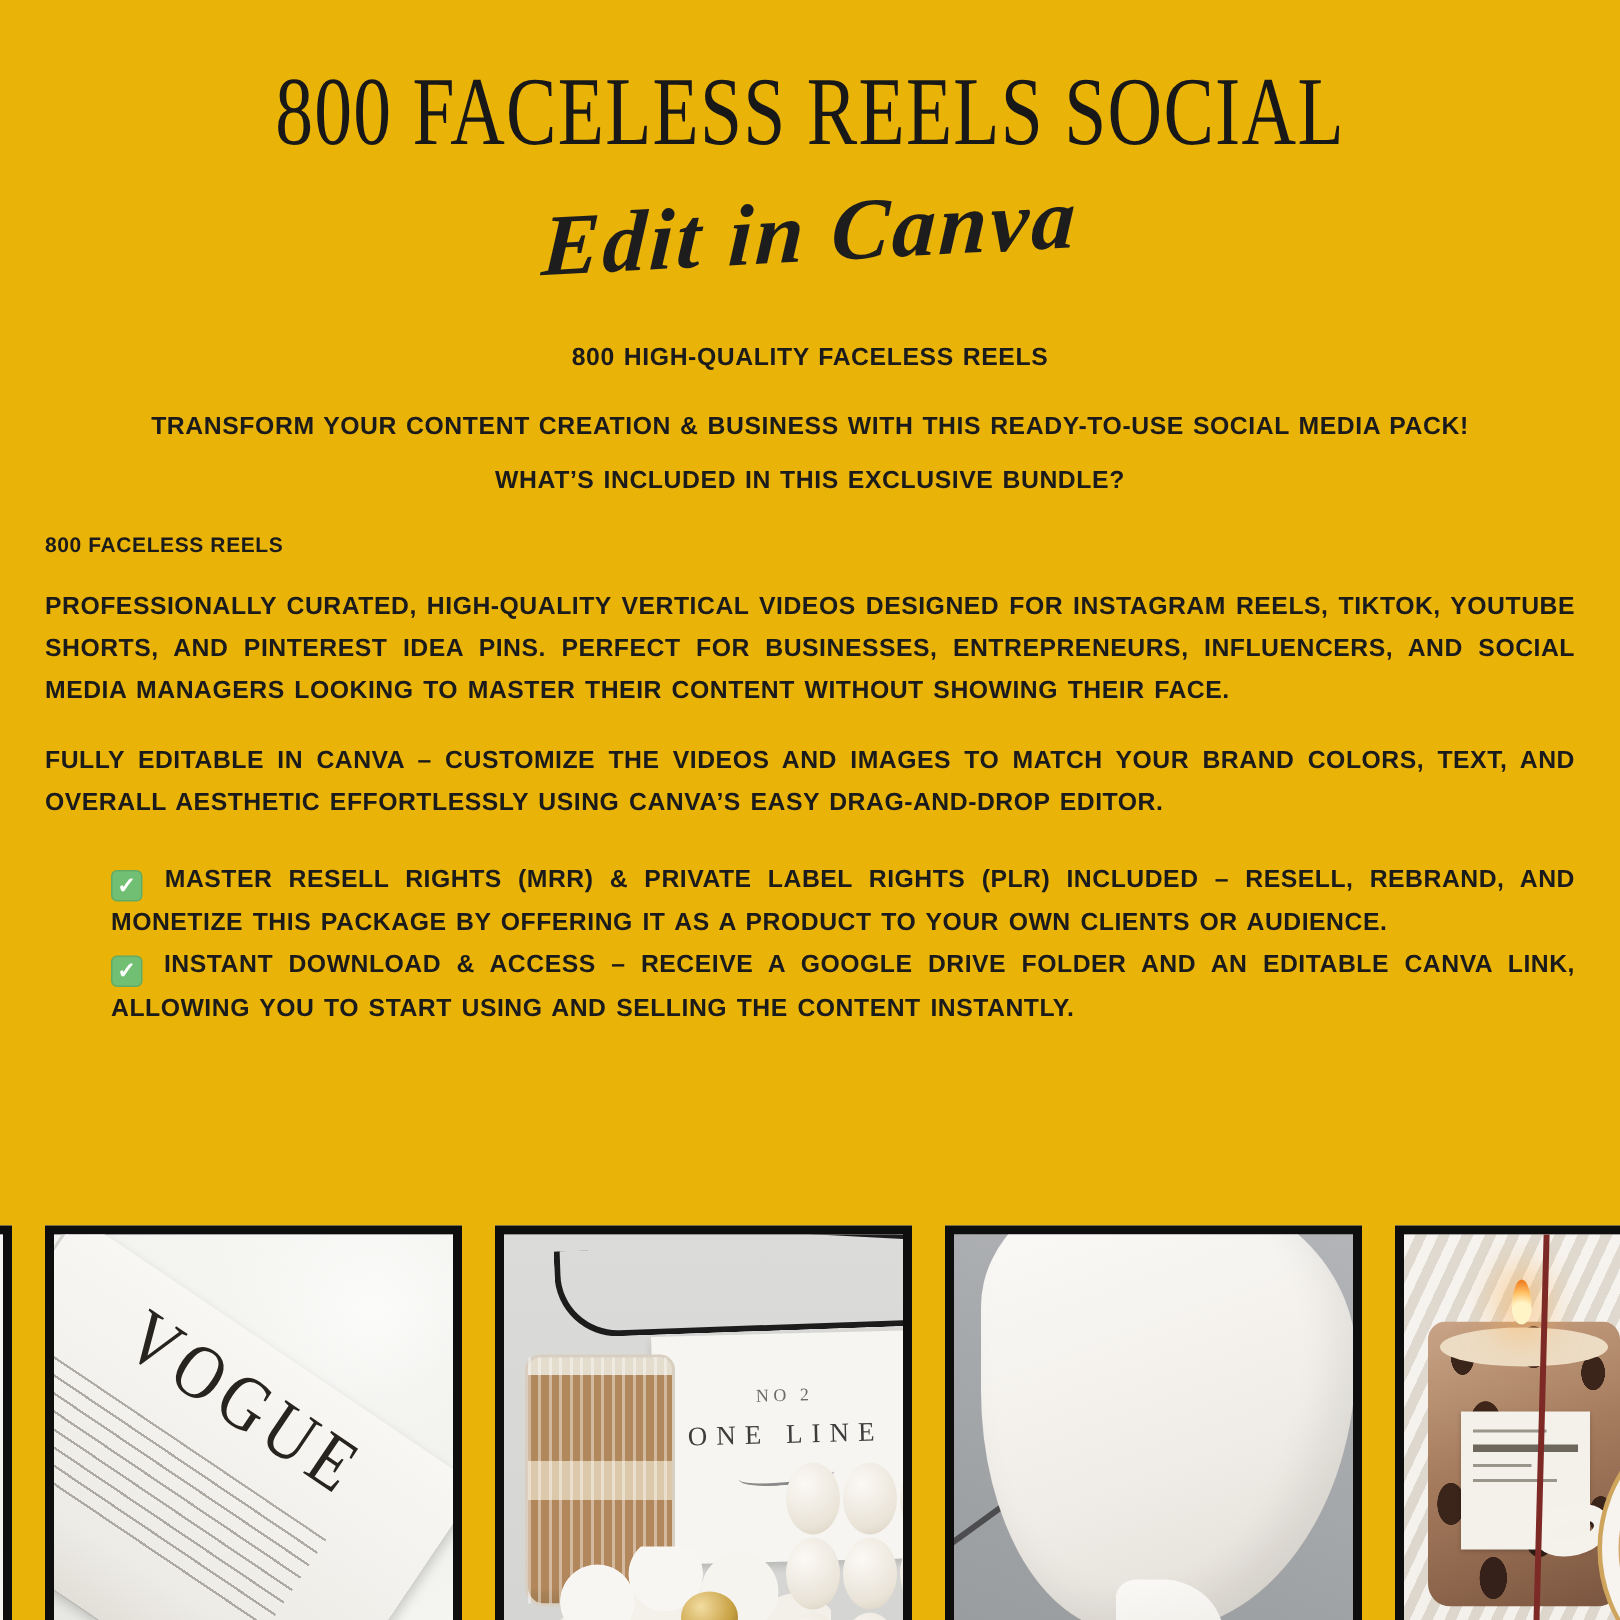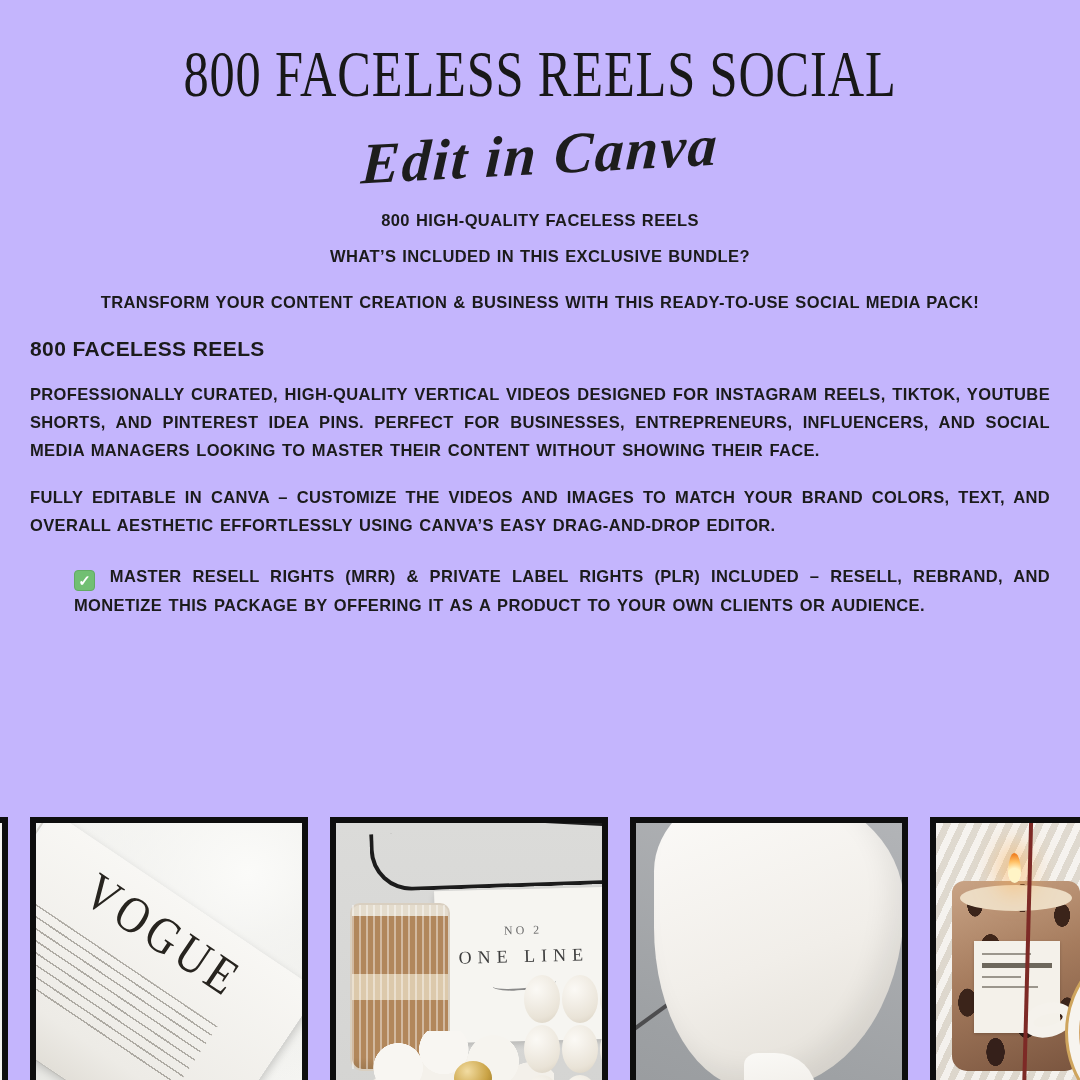--- a/index.html
+++ b/index.html
@@ -1,19 +1,19 @@
 <!DOCTYPE html>
 <html><head>
 <meta charset="utf-8">
 <style>
   * { margin:0; padding:0; box-sizing:border-box; }
   html,body { background:#ffffff; }
   .page {
     position:relative; width:1080px; height:1080px;
-    background:#c4b5fd; overflow:hidden;
+    background:#eab308; overflow:hidden;
     font-family:"Liberation Sans", sans-serif;
     color:#1c1c1c;
   }
 
   
   .title {
     margin-top:38px; text-align:center;
     font-family:"Liberation Serif", serif; font-weight:400;
     font-size:60px; letter-spacing:1px; color:#181818;
     transform:scale(0.84,1.08); transform-origin:center top;
@@ -25,25 +25,25 @@
     font-size:58px; letter-spacing:2px; color:#1d1d1d;
     transform:rotate(-3deg) skewX(-6deg); transform-origin:center;
     height:96px; line-height:92px;
   }
 
   
   .center-line {
     text-align:center; font-weight:700; font-size:16.5px;
     letter-spacing:.4px; word-spacing:1px; color:#1b1b1b;
   }
-  .tagline { margin-top:6px; }
+  .tagline { margin-top:24px; }
   .transform-line { margin-top:27px; padding:0 30px; }
   .included-line { margin-top:17px; }
   .sub-heading {
-    margin:25px 30px 0; font-size:21px; font-weight:700;
+    margin:25px 30px 0; font-size:14px; font-weight:700;
     letter-spacing:.4px; color:#1b1b1b;
   }
   .para {
     margin:19px 30px 0; font-size:16.5px; font-weight:700;
     letter-spacing:.35px; word-spacing:1.5px; line-height:28px;
     text-align:justify; color:#1b1b1b;
   }
   .features { margin-top:23px;padding-left:44px; }
   .feature { margin-top:0; }
   .check {
@@ -178,32 +178,33 @@
 <body>
 
 <div class="page">
 
   <h1 class="title">800 FACELESS REELS SOCIAL</h1>
 
   <div class="script-sub">Edit in Canva</div>
 
   <p class="center-line tagline">800 HIGH-QUALITY FACELESS REELS</p>
 
+  <p class="center-line transform-line">TRANSFORM YOUR CONTENT CREATION &amp; BUSINESS WITH THIS READY-TO-USE SOCIAL MEDIA PACK!</p>
+
   <p class="center-line included-line">WHAT’S INCLUDED IN THIS EXCLUSIVE BUNDLE?</p>
-
-  <p class="center-line transform-line">TRANSFORM YOUR CONTENT CREATION &amp; BUSINESS WITH THIS READY-TO-USE SOCIAL MEDIA PACK!</p>
 
   <h2 class="sub-heading">800 FACELESS REELS</h2>
 
   <p class="para">PROFESSIONALLY CURATED, HIGH-QUALITY VERTICAL VIDEOS DESIGNED FOR INSTAGRAM REELS, TIKTOK, YOUTUBE SHORTS, AND PINTEREST IDEA PINS. PERFECT FOR BUSINESSES, ENTREPRENEURS, INFLUENCERS, AND SOCIAL MEDIA MANAGERS LOOKING TO MASTER THEIR CONTENT WITHOUT SHOWING THEIR FACE.</p>
 
   <p class="para">FULLY EDITABLE IN CANVA – CUSTOMIZE THE VIDEOS AND IMAGES TO MATCH YOUR BRAND COLORS, TEXT, AND OVERALL AESTHETIC EFFORTLESSLY USING CANVA’S EASY DRAG-AND-DROP EDITOR.</p>
 
   <div class="features">
     <p class="para feature"><span class="check">✓</span> <span>MASTER RESELL RIGHTS (MRR) &amp; PRIVATE LABEL RIGHTS (PLR) INCLUDED – RESELL, REBRAND, AND MONETIZE THIS PACKAGE BY OFFERING IT AS A PRODUCT TO YOUR OWN CLIENTS OR AUDIENCE.</span></p>
+    <p class="para feature"><span class="check">✓</span> <span>INSTANT DOWNLOAD &amp; ACCESS – RECEIVE A GOOGLE DRIVE FOLDER AND AN EDITABLE CANVA LINK, ALLOWING YOU TO START USING AND SELLING THE CONTENT INSTANTLY.</span></p>
   </div>
 
   <div class="gallery">
 
     <div class="photo">
       <div class="p1-bg"></div>
     </div>
 
     <div class="photo">
       <div class="p1-bg"></div>

